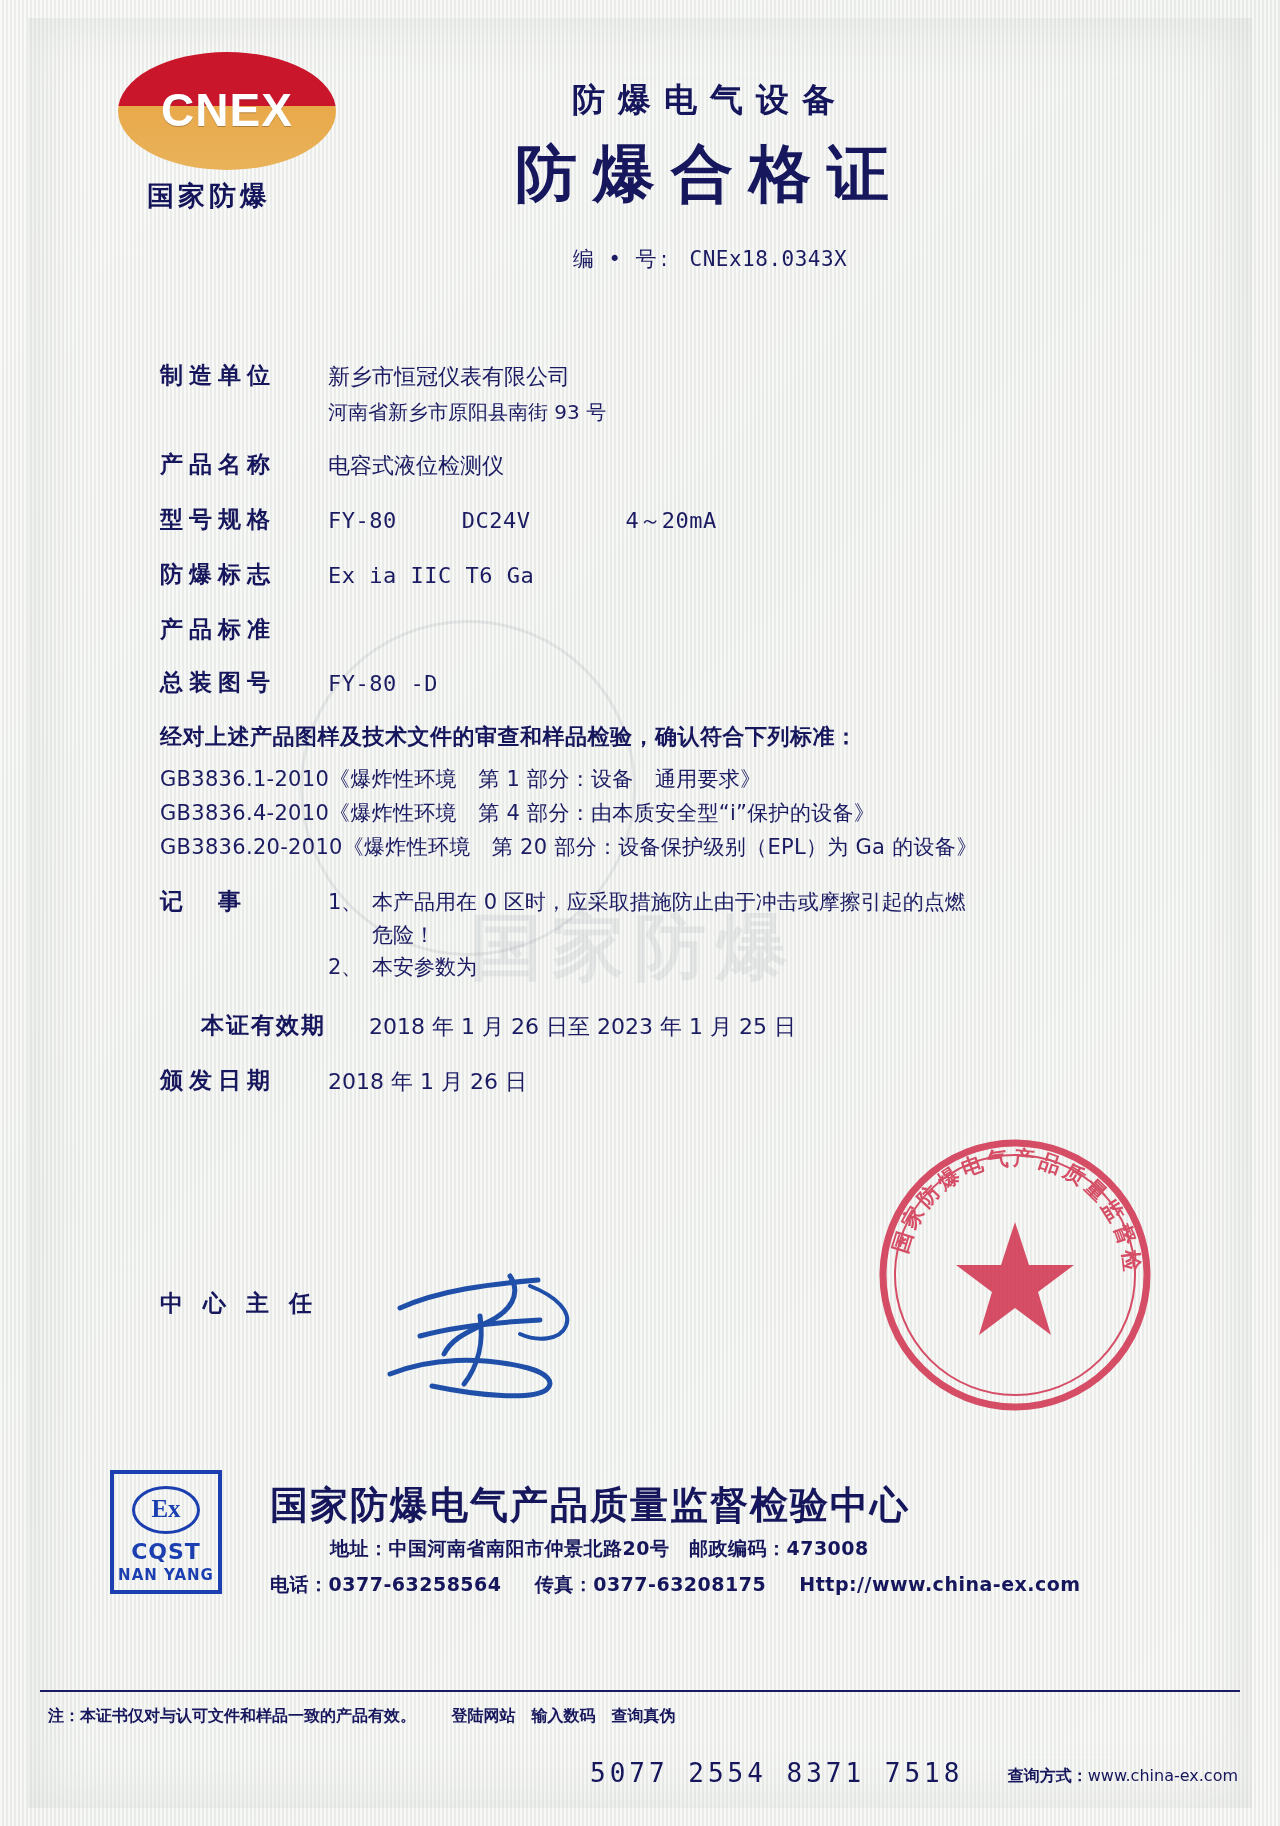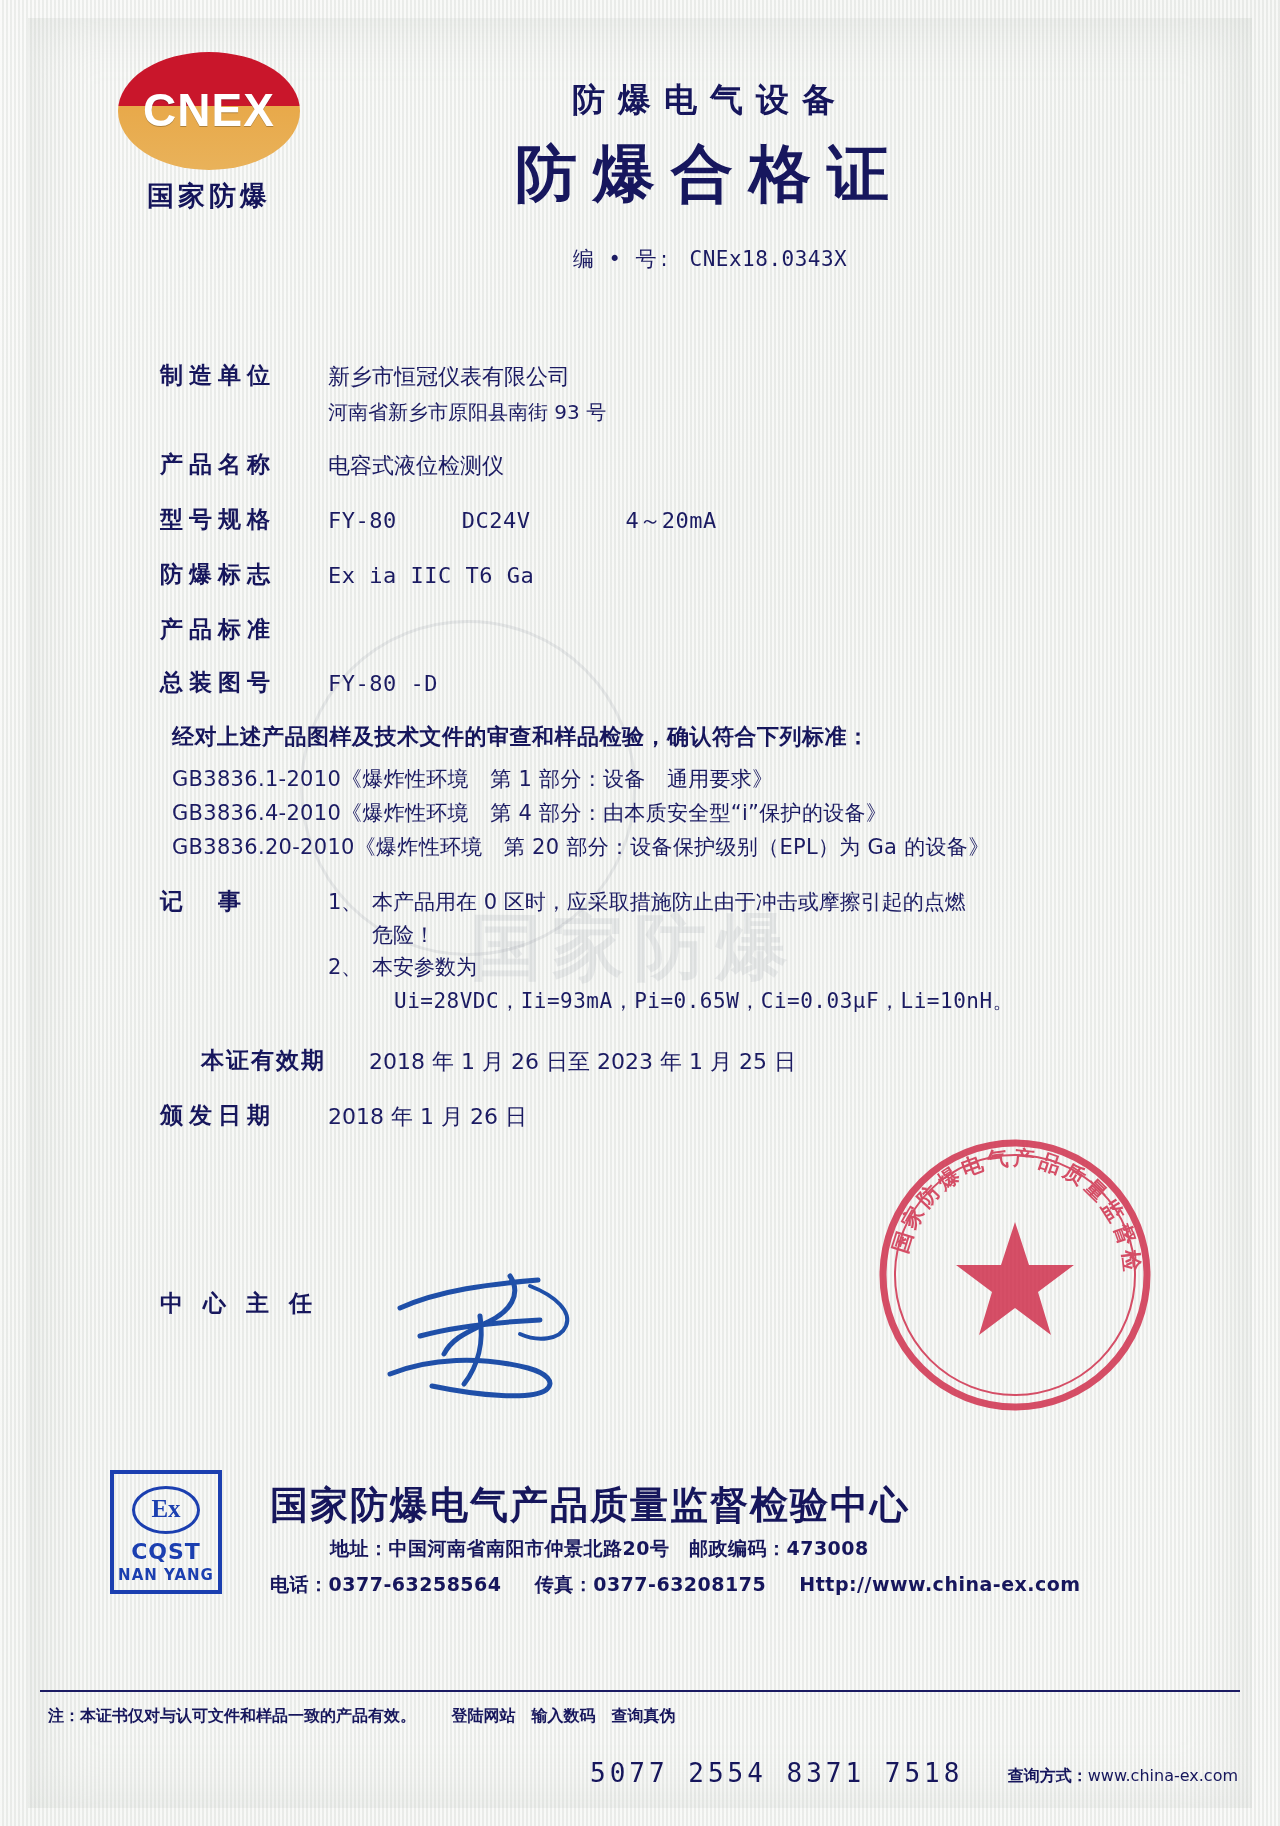--- a/index.html
+++ b/index.html
@@ -32,21 +32,21 @@
   }
 
   
   .logo {
     position: absolute;
     left: 118px; top: 52px;
     width: 182px;
     text-align: center;
   }
   .logo-oval {
-    width: 182px; height: 118px;
+    width: 218px; height: 118px;
     border-radius: 50%;
     background: linear-gradient(180deg, #c9162b 0%, #c9162b 46%, #e8a94a 46%, #e9b25a 100%);
     position: relative;
   }
   .logo-oval-text {
     position: absolute;
     left: 0; right: 0; top: 50%;
     transform: translateY(-52%);
     font-family: "Liberation Sans", sans-serif;
     font-weight: bold;
@@ -147,21 +147,20 @@
   .row-value .line2 { display: block; font-size: 20px; margin-top: 4px; }
   .mono { font-family: "DejaVu Sans Mono", monospace; letter-spacing: 0.5px; }
   .spec-cols span { display: inline-block; }
   .spec-model { width: 120px; }
   .spec-volt { width: 150px; }
 
   
   .standards {
     margin-top: 8px;
     margin-bottom: 22px;
-    padding-left: 12px;
   }
   .standards-intro {
     font-size: 22px;
     font-weight: bold;
     color: #16165c;
     margin-bottom: 10px;
     letter-spacing: 0.5px;
   }
   .standards-item {
     font-size: 21px;
@@ -364,21 +363,20 @@
       <div class="row-value notes-list">
         <div class="note-line">
           <span class="note-num">1、</span>
           <span class="note-body">本产品用在 0 区时，应采取措施防止由于冲击或摩擦引起的点燃</span>
         </div>
         <div class="note-cont">危险！</div>
         <div class="note-line">
           <span class="note-num">2、</span>
           <span class="note-body">本安参数为</span>
         </div>
-        <div class="note-sub mono">Ui=28VDC，Ii=93mA，Pi=0.65W，Ci=0.03μF，Li=10nH。</div>
       </div>
     </div>
 
     <div class="row" style="margin-top:26px;">
       <div class="row-label" style="letter-spacing:2px;padding-left:41px;">本证有效期</div>
       <div class="row-value">2018 年 1 月 26 日至 2023 年 1 月 25 日</div>
     </div>
 
     <div class="row">
       <div class="row-label">颁发日期</div>

